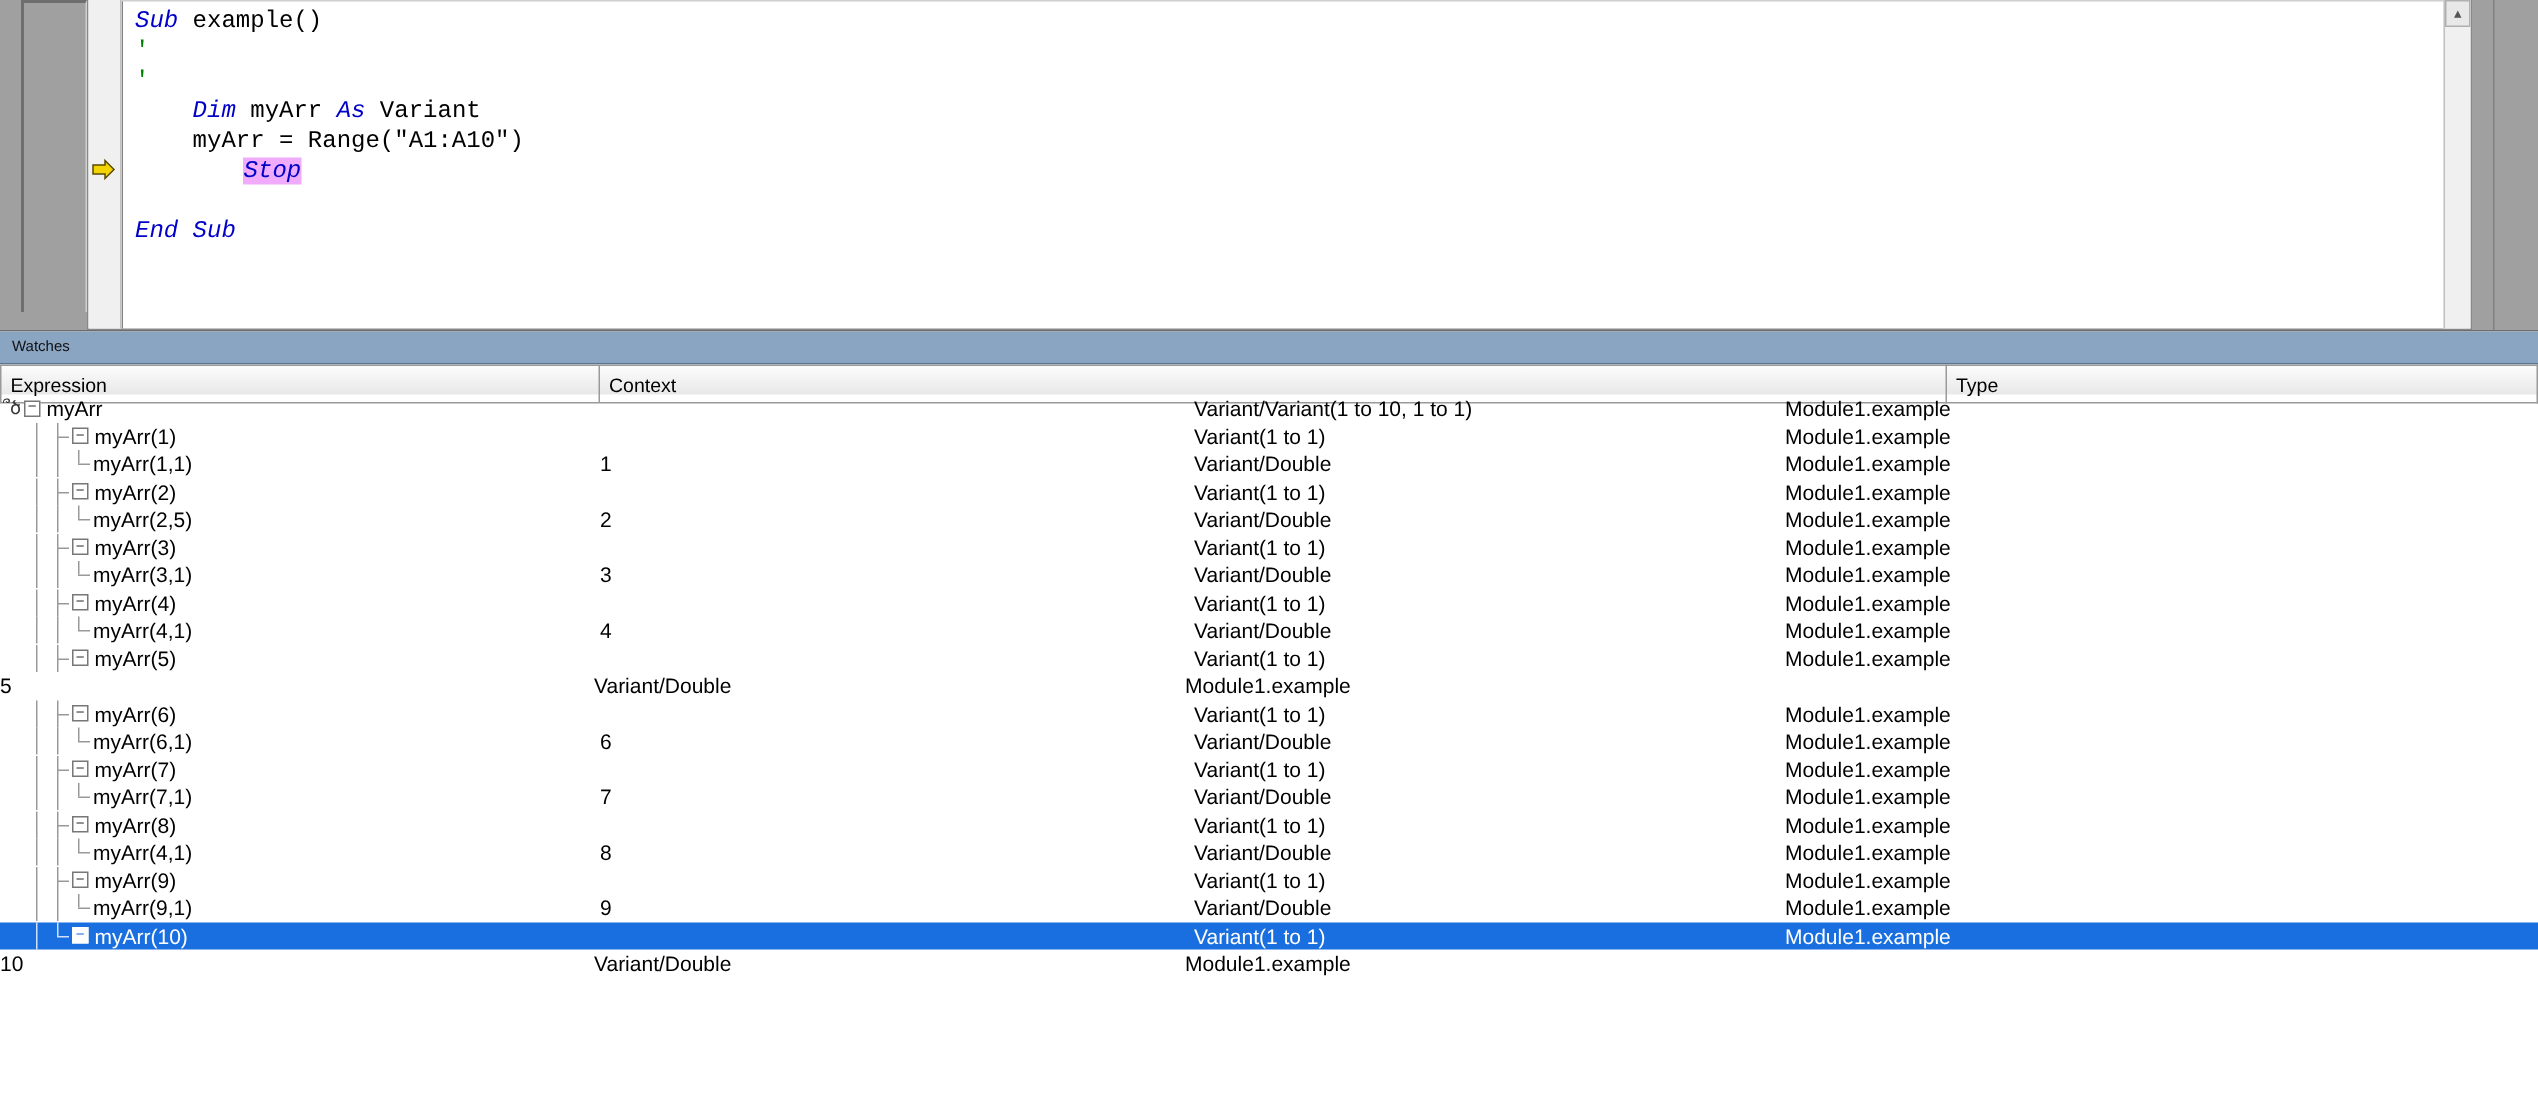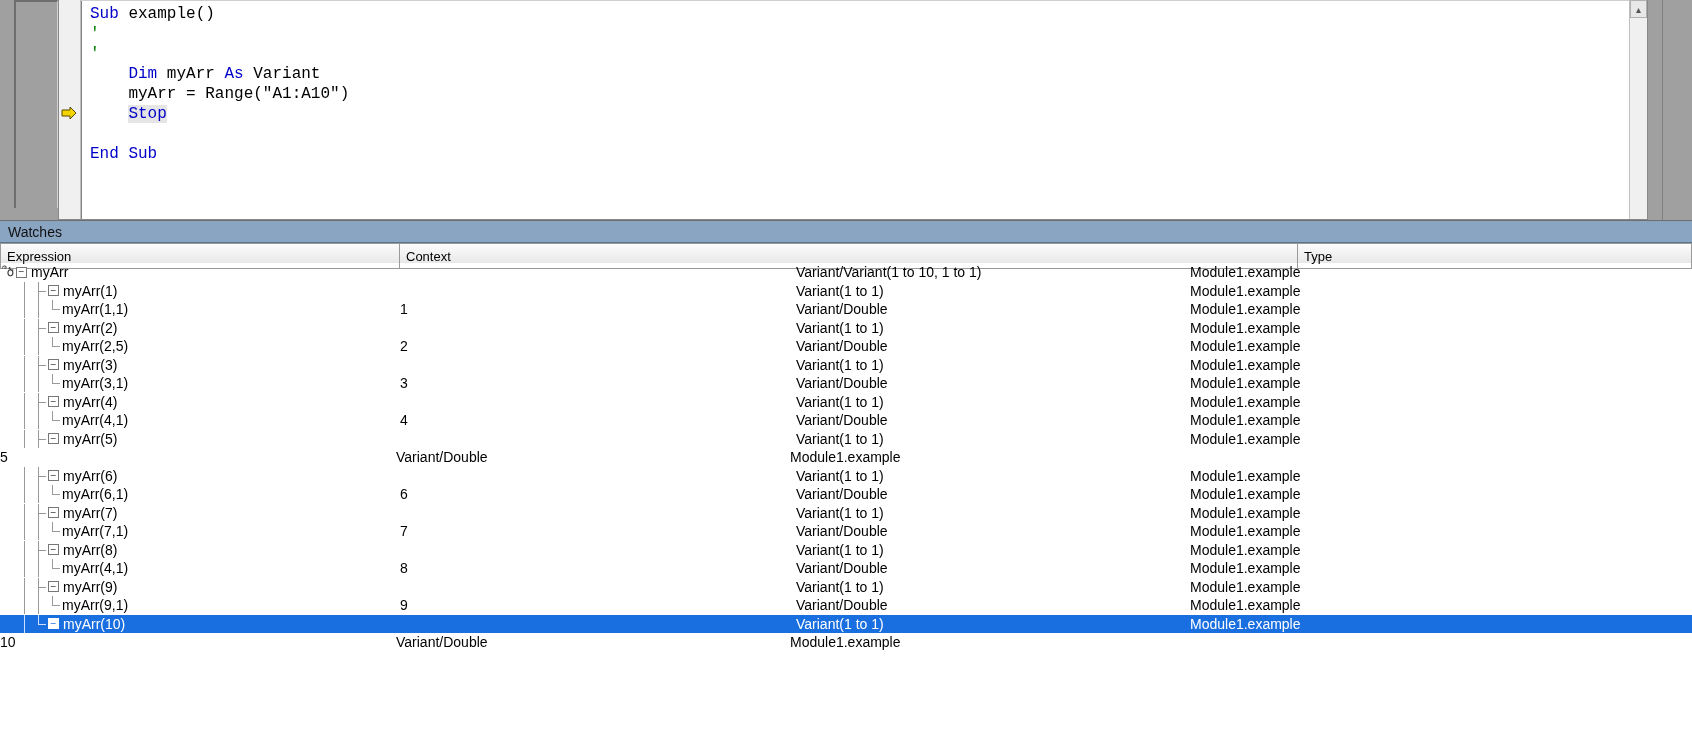--- a/index.html
+++ b/index.html
@@ -59,23 +59,23 @@
   .code-body {
     flex: 1;
     padding: 4px 8px 0 8px;
     font-family: Consolas, "Courier New", monospace;
     font-size: 16px;
     line-height: 20px;
     white-space: pre;
     color: #000;
     position: relative;
   }
-  .tok-kw { color: #0000c8; }
+  .tok-kw { color: #0000c8; font-style: italic; }
   .tok-cmt { color: #008000; }
-  .tok-hl { background: #e5e5e5; }
+  .tok-hl { background: #f0abfc; margin-left: 34px; }
   .code-scrollbar {
     width: 18px;
     background: #f0f0f0;
     border-left: 1px solid #c0c0c0;
     position: relative;
   }
   .code-scroll-up {
     position: absolute; top: 0; left:0; right:0; height:18px;
     background: #e8e8e8; border:1px solid #b0b0b0;
     display:flex; align-items:center; justify-content:center;
@@ -92,21 +92,21 @@
     background: #cfcfcf;
   }
 
   
   .watches-panel {
     border-top: 1px solid #6e6e6e;
   }
   .watches-title {
     background: #8aa5c2;
     color: #111;
-    font-size: 14px;
+    font-size: 10px;
     padding: 2px 8px;
     height: 22px;
     line-height: 18px;
     border-bottom: 1px solid #5a7590;
   }
   .watches-header {
     display: flex;
     height: 20px;
     background: linear-gradient(#fdfdfd,#e8e8e8);
     font-size: 13px;

